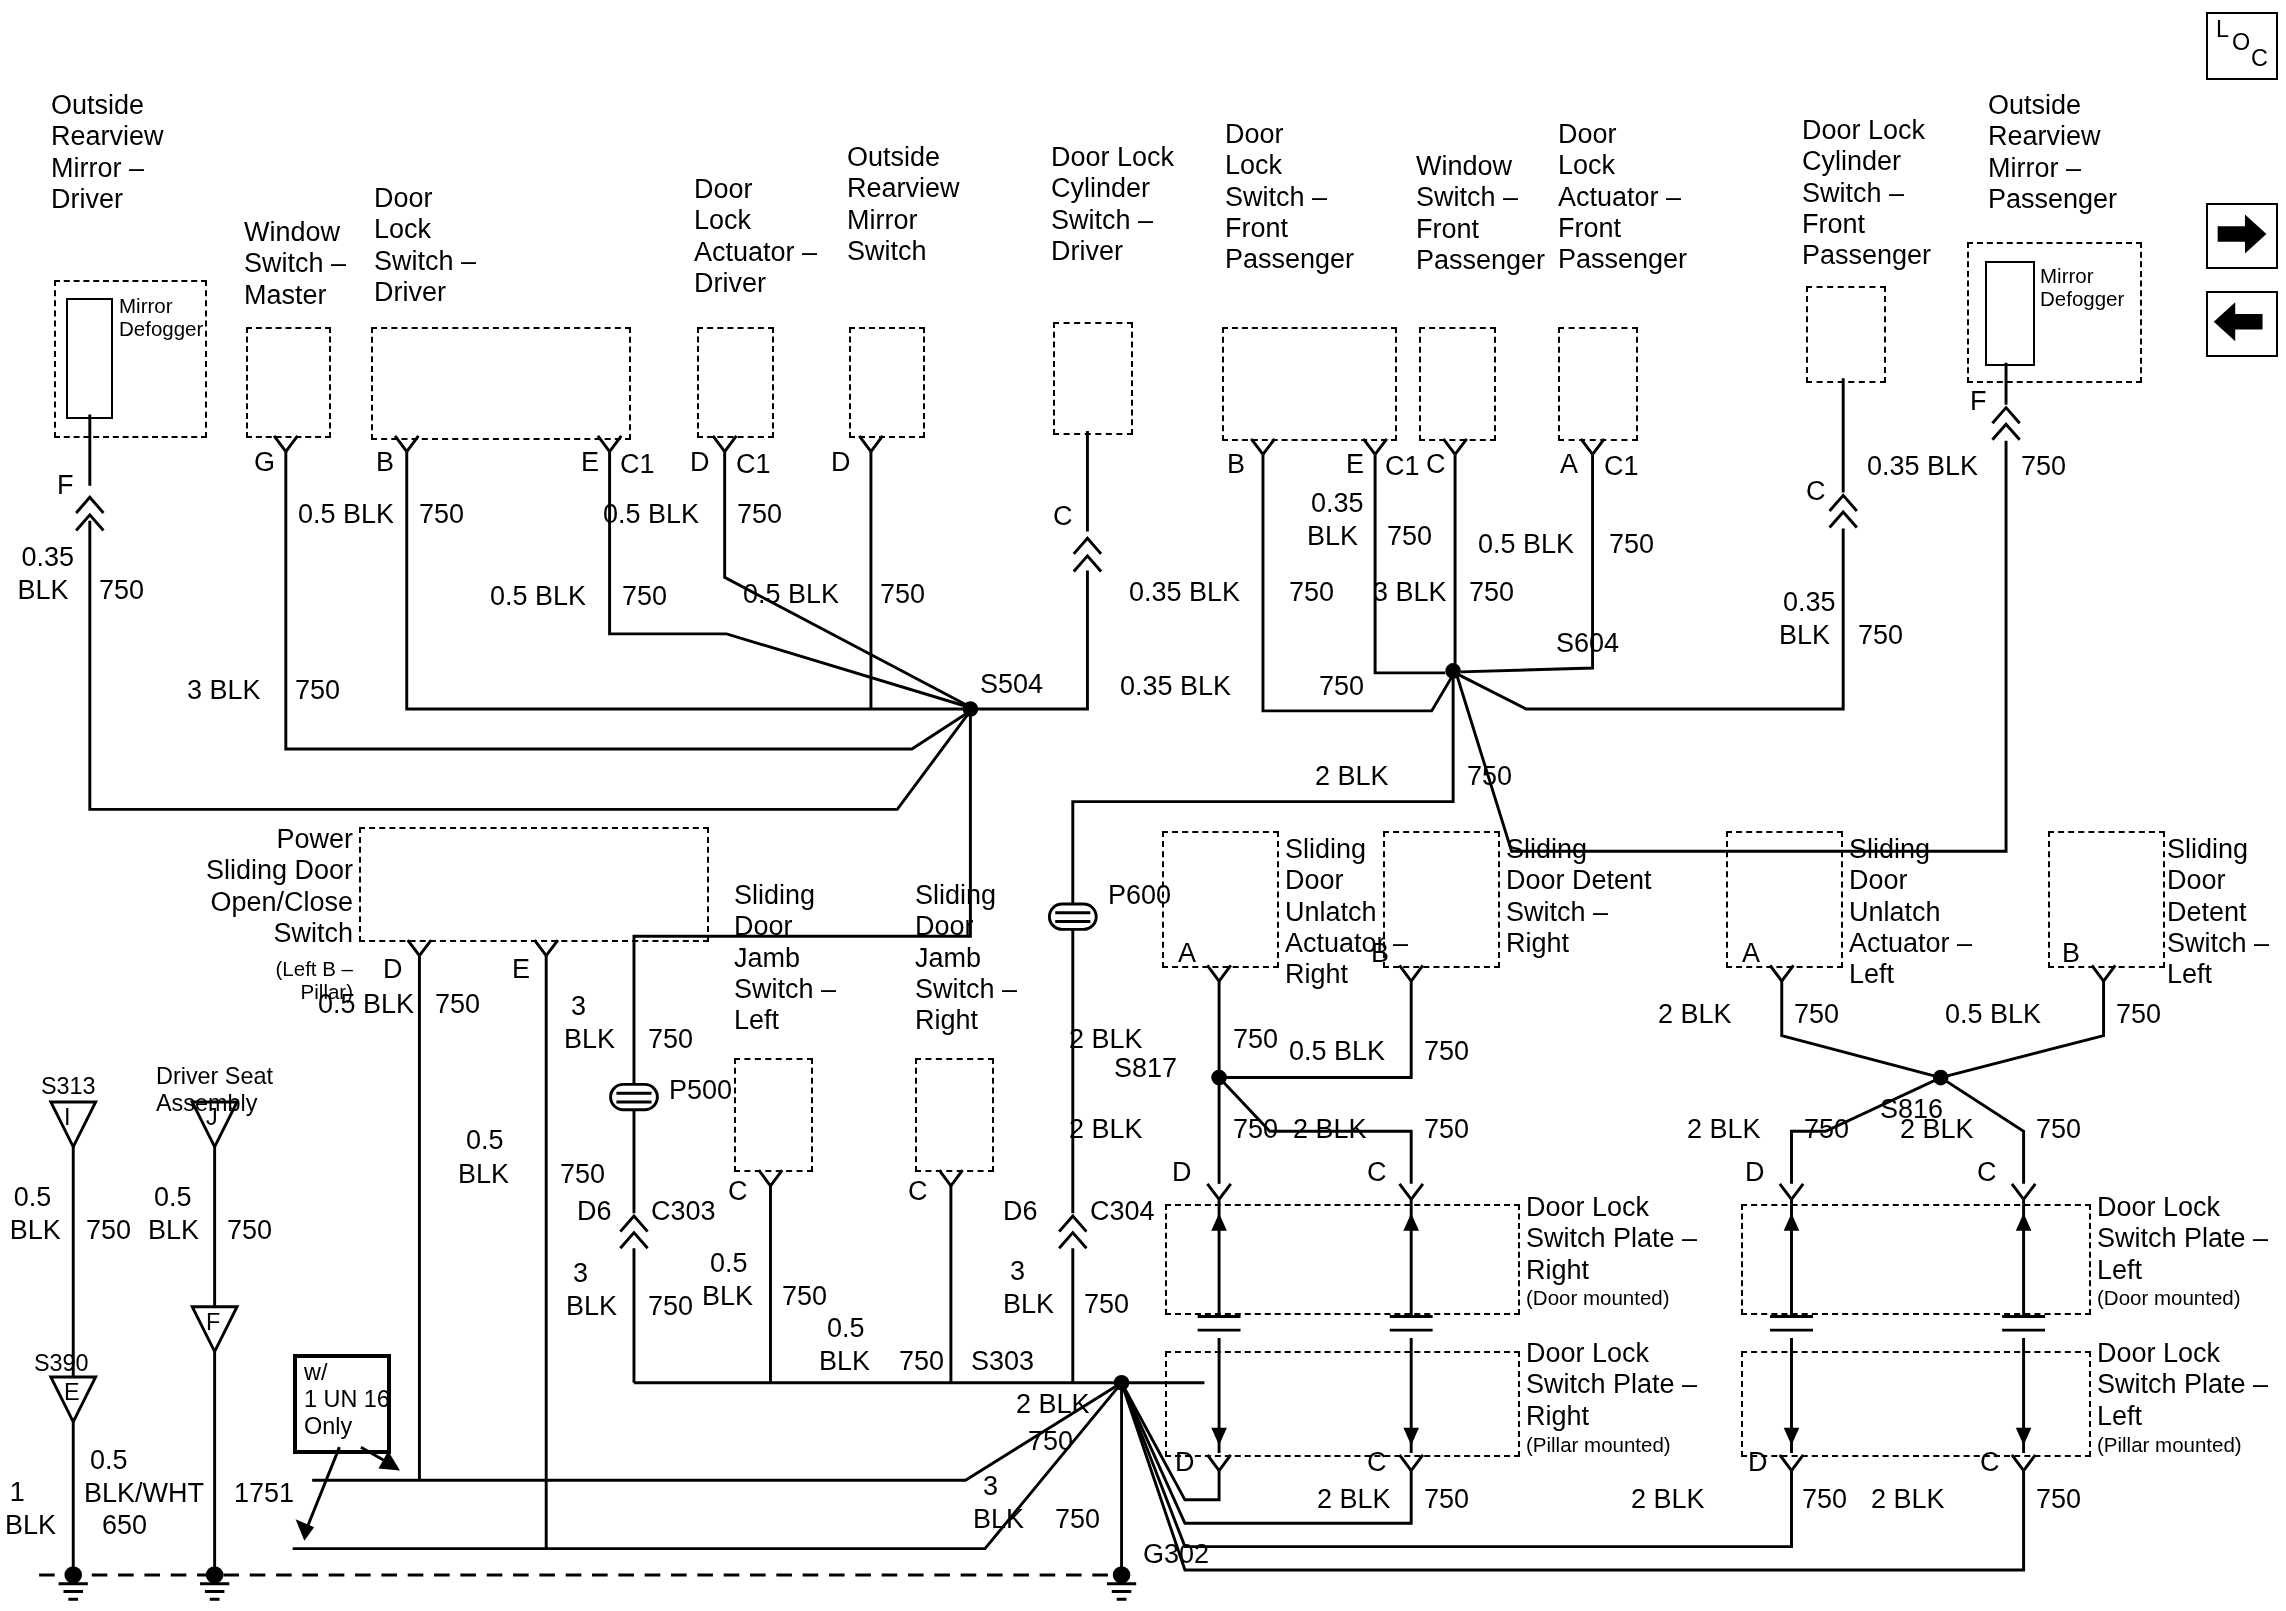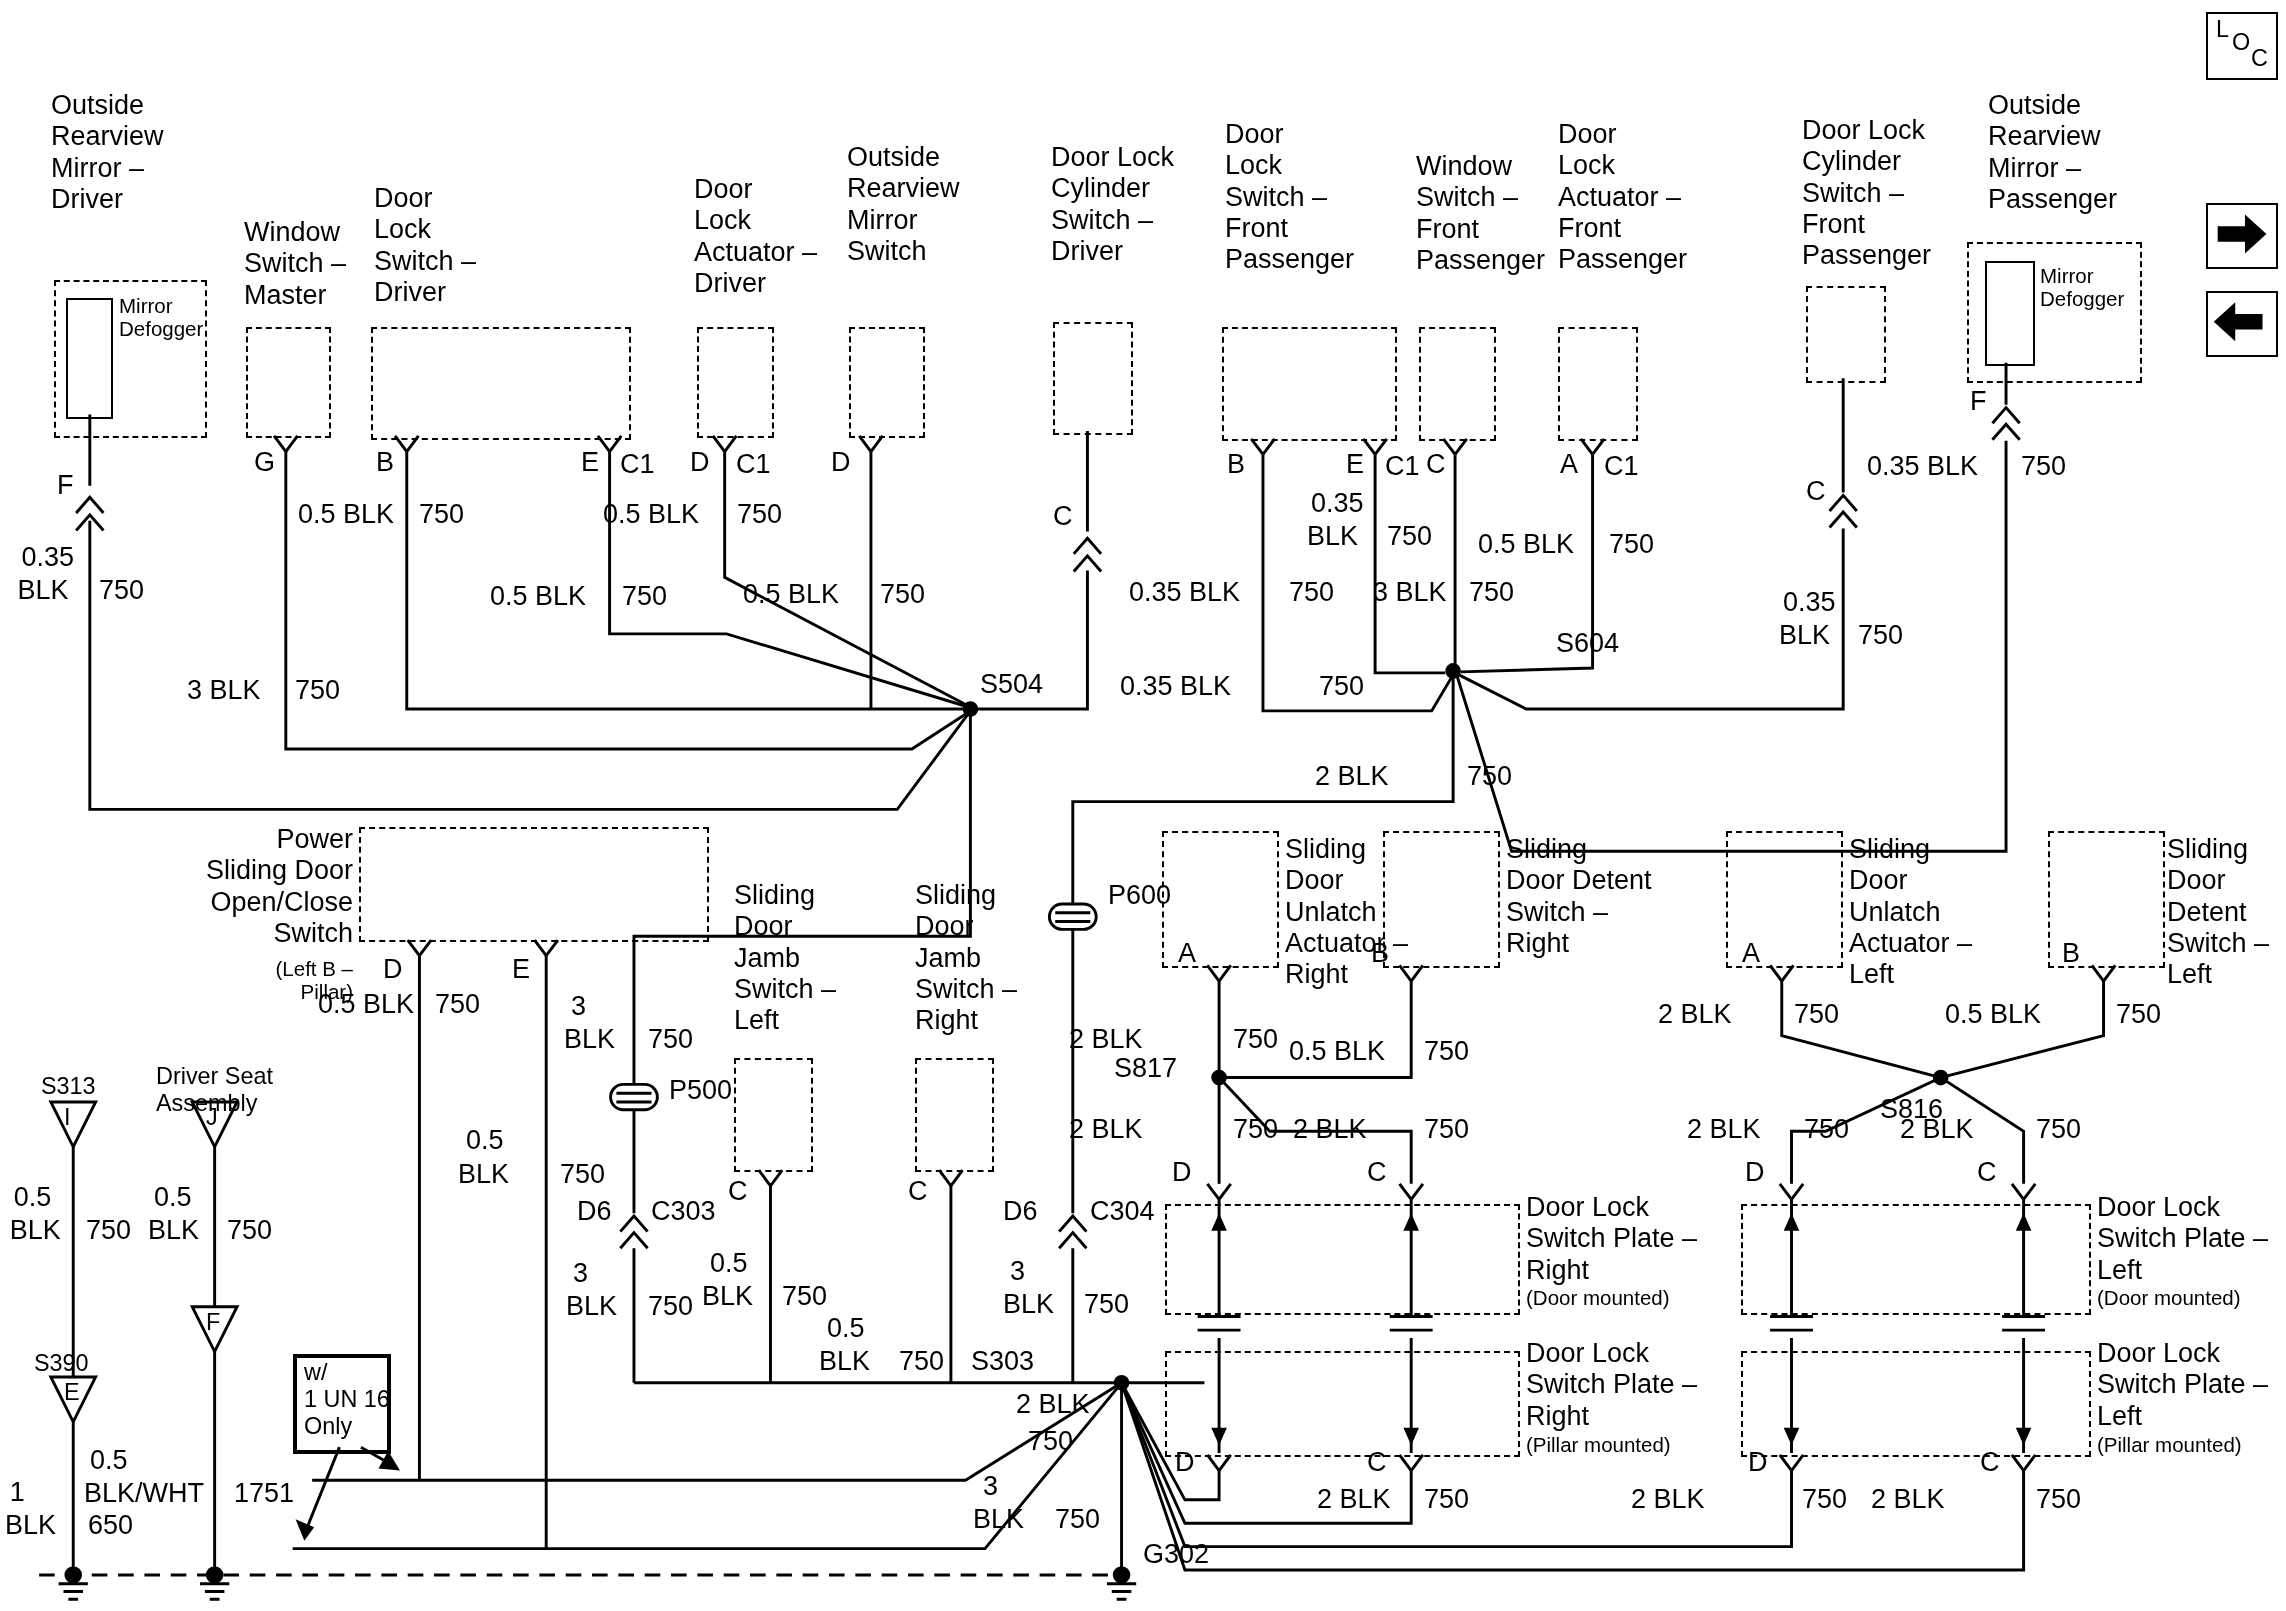--- a/index.html
+++ b/index.html
@@ -404,21 +404,21 @@
 <div class="lbl" style="left:1016px;top:1389px">2 BLK</div>
 <div class="lbl" style="left:1028px;top:1426px">750</div>
 <div class="lbl" style="left:13.7px;top:1182px">0.5</div>
 <div class="lbl" style="left:9.8px;top:1215px">BLK</div>
 <div class="lbl" style="left:86px;top:1215px">750</div>
 <div class="lbl" style="left:154px;top:1182px">0.5</div>
 <div class="lbl" style="left:148px;top:1215px">BLK</div>
 <div class="lbl" style="left:227px;top:1215px">750</div>
 <div class="lbl" style="left:9.8px;top:1477px">1</div>
 <div class="lbl" style="left:4.9px;top:1510px">BLK</div>
-<div class="lbl" style="left:88px;top:1510px">650</div>
+<div class="lbl" style="left:102px;top:1510px">650</div>
 <div class="lbl" style="left:90px;top:1445px">0.5</div>
 <div class="lbl" style="left:84px;top:1478px">BLK/WHT</div>
 <div class="lbl" style="left:234px;top:1478px">1751</div>
 <div class="lbl" style="left:1069px;top:1024px">2 BLK</div>
 <div class="lbl" style="left:1233px;top:1024px">750</div>
 <div class="lbl" style="left:1289px;top:1036px">0.5 BLK</div>
 <div class="lbl" style="left:1424px;top:1036px">750</div>
 <div class="lbl" style="left:1069px;top:1114px">2 BLK</div>
 <div class="lbl" style="left:1233px;top:1114px">750</div>
 <div class="lbl" style="left:1293px;top:1114px">2 BLK</div>

